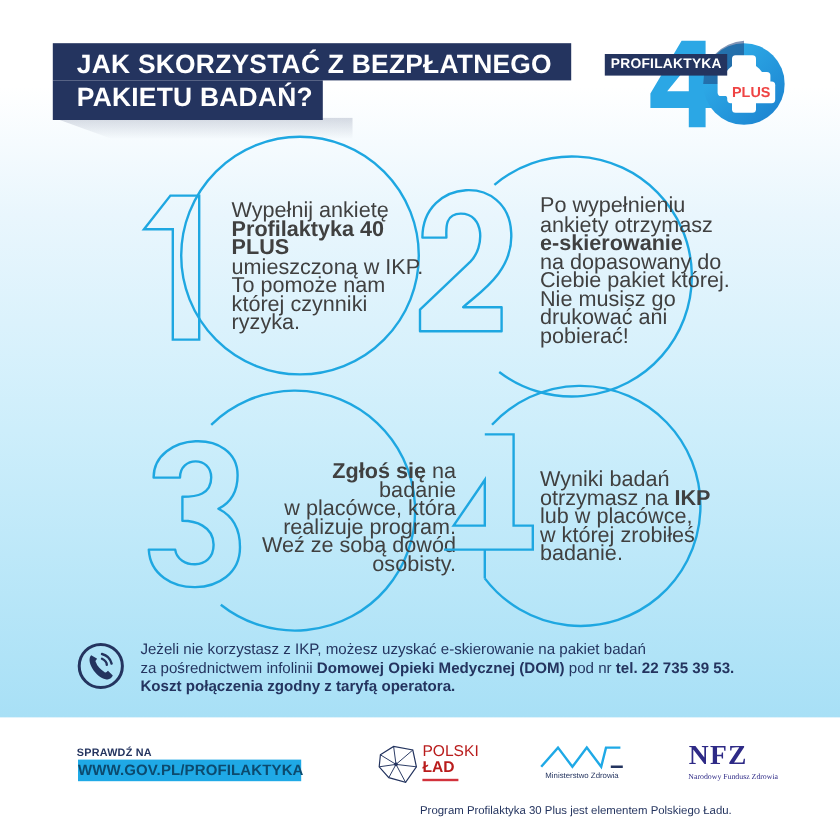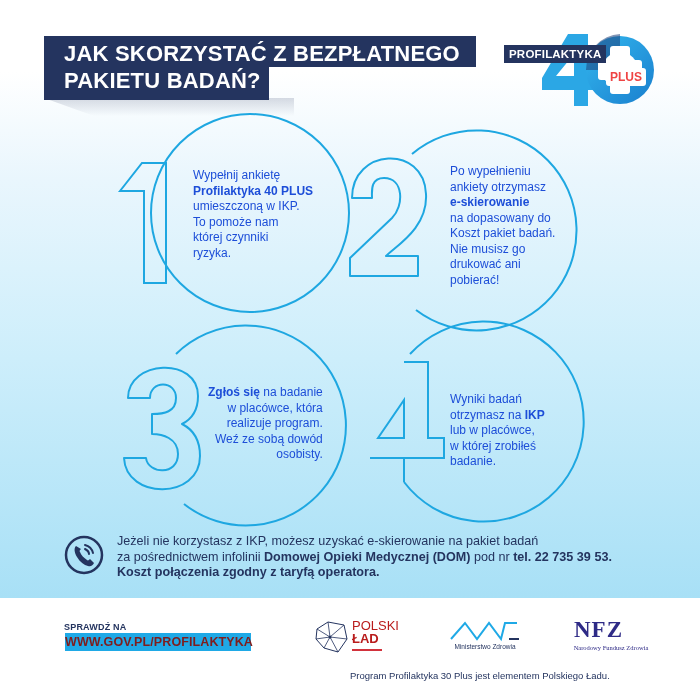--- a/index.html
+++ b/index.html
@@ -41,40 +41,40 @@
   }
   .logo40-plus {
     position: absolute; left: 102px; top: 38px; background: #ffffff; color: #ef4444;
     font-weight: bold; font-size: 12px; padding: 2px 4px; border-radius: 3px;
   }
 
   
   .step { position: absolute; }
   .step svg { position: absolute; left: 0; top: 0; overflow: visible; }
   .step-text {
-    position: absolute; font-size: 12px; line-height: 15.5px; color: #1d4ed8;
+    position: absolute; font-size: 18px; line-height: 15.5px; color: #404040;
   }
   .step-text b { font-weight: bold; }
 
   
   .info-icon { position: absolute; left: 64px; top: 535px; width: 40px; height: 40px; }
   .info-text {
     position: absolute; left: 117px; top: 534px; width: 560px;
     font-size: 12.6px; line-height: 15.5px; color: #24345f;
   }
   .info-text b { font-weight: bold; }
 
   
   .check-label {
     position: absolute; left: 64px; top: 622px; font-size: 9px; font-weight: bold;
     color: #24345f; letter-spacing: 0.2px;
   }
   .url-link {
     position: absolute; left: 65px; top: 633px; width: 186px; height: 18px;
-    background: #1fa9e6; color: #7f1d1d; font-weight: bold; font-size: 12.5px;
+    background: #1fa9e6; color: #0c4a6e; font-weight: bold; font-size: 12.5px;
     line-height: 18px; text-align: center; text-decoration: none; letter-spacing: 0.1px;
   }
   .logo-pl { position: absolute; left: 314px; top: 619px; width: 100px; height: 36px; }
   .logo-pl-text {
     position: absolute; left: 38px; top: 0; font-size: 13px; line-height: 13px; color: #b91c1c;
   }
   .logo-pl-text .bold { font-weight: bold; display: block; }
   .logo-pl-underline { position: absolute; left: 38px; top: 30px; width: 30px; height: 2px; background: #d2323c; }
   .logo-mz { position: absolute; left: 445px; top: 617px; width: 80px; height: 36px; }
   .logo-mz-text {
@@ -145,21 +145,21 @@
 <div class="step" style="left:340px; top:108px; width:320px; height:220px;">
   <svg width="320" height="220">
     <path d="M72 46 A100 100 0 1 1 76 202" fill="none" stroke="#1ea7e1" stroke-width="2"></path>
     <path d="M12 90 C12 40 84 36 86 86 C88 120 56 138 46 148 L78 148 L78 168 L10 168 L10 150 L52 110 C64 98 64 70 44 70 C30 70 32 84 32 90 Z" fill="none" stroke="#1ea7e1" stroke-width="2" stroke-linejoin="round"></path>
   </svg>
   <div class="step-text" style="left:110px; top:56px;">
     <div>Po wypełnieniu</div>
     <div>ankiety otrzymasz</div>
     <div style="font-weight:bold;">e-skierowanie</div>
     <div>na dopasowany do</div>
-    <div>Koszt pakiet badań.</div>
+    <div>Ciebie pakiet której.</div>
     <div>Nie musisz go</div>
     <div>drukować ani</div>
     <div>pobierać!</div>
   </div>
 </div>
 
 <div class="step" style="left:100px; top:320px; width:280px; height:210px;">
   <svg width="280" height="210">
     <path d="M76 34 A100 100 0 1 1 84 184" fill="none" stroke="#1ea7e1" stroke-width="2"></path>
     <path d="M28 78 C28 40 98 36 98 76 C98 92 90 100 82 104 C94 110 100 120 100 136 C100 180 26 180 24 138 L46 138 C48 154 78 156 78 134 C78 118 62 114 52 114 L52 94 C64 94 76 92 76 78 C76 60 50 60 50 78 Z" fill="none" stroke="#1ea7e1" stroke-width="2" stroke-linejoin="round"></path>

